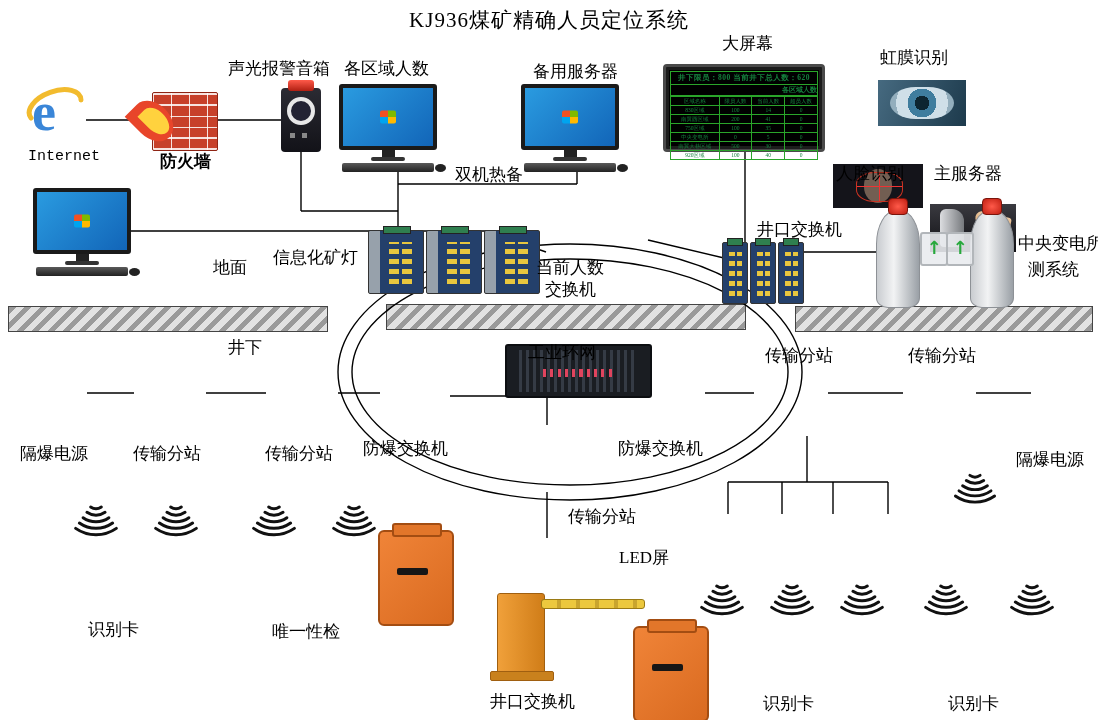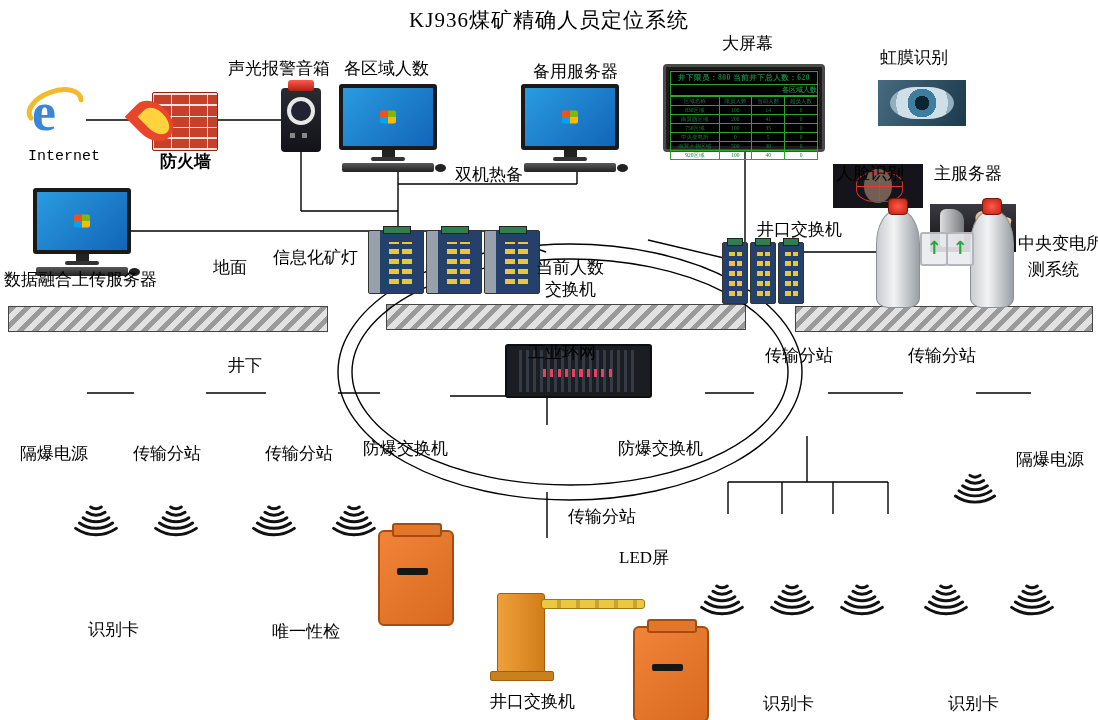--- a/index.html
+++ b/index.html
@@ -251,21 +251,20 @@
   <div class="dev pc" style="left:32px;top:188px;">
     <div class="scr">
         <i class="flag"></i>
       </div>
     <div class="stand"></div>
       <div class="sbase"></div>
     <div class="kb">
         <i class="mouse"></i>
       </div>
   </div>
-  <span class="lbl" style="left:4px;top:268px;">数据融合上传服务器</span>
   <span class="lbl" style="left:213px;top:256px;">地面</span>
 
   <div class="dev" style="left:368px;top:230px;width:176px;">
     <div class="swu"></div><div class="swu"></div><div class="swu"></div>
   </div>
   <span class="lbl" style="left:273px;top:246px;">信息化矿灯</span>
 
   <div class="dev rack" style="left:505px;top:206px;width:143px;height:50px;"></div>
   <span class="lbl" style="left:536px;top:256px;">当前人数</span>
   <span class="lbl" style="left:545px;top:278px;">交换机</span>
@@ -277,21 +276,21 @@
 
   <div class="dev" style="left:876px;top:196px;width:138px;height:112px;">
     <div class="gate" style="left:0;"></div>
     <div class="gate" style="right:0;"></div>
     <div class="flap" style="left:44px;top:36px;"><span class="arrow">↑</span></div>
     <div class="flap" style="left:70px;top:36px;"><span class="arrow">↑</span></div>
   </div>
   <span class="lbl" style="left:1018px;top:232px;">中央变电所</span>
   <span class="lbl" style="left:1028px;top:258px;">测系统</span>
 
-  <span class="lbl" style="left:228px;top:336px;margin-top:18px;">井下</span>
+  <span class="lbl" style="left:228px;top:336px;">井下</span>
   <span class="lbl" style="left:528px;top:341px;">工业环网</span>
 
   <div class="dev exsw" style="left:378px;top:338px;width:72px;height:92px;"></div>
   <span class="lbl" style="left:363px;top:437px;">防爆交换机</span>
   <div class="dev exsw" style="left:633px;top:338px;width:72px;height:92px;"></div>
   <span class="lbl" style="left:618px;top:437px;">防爆交换机</span>
 
   <span class="lbl" style="left:20px;top:442px;">隔爆电源</span>
 
   <span class="lbl" style="left:133px;top:442px;">传输分站</span>

